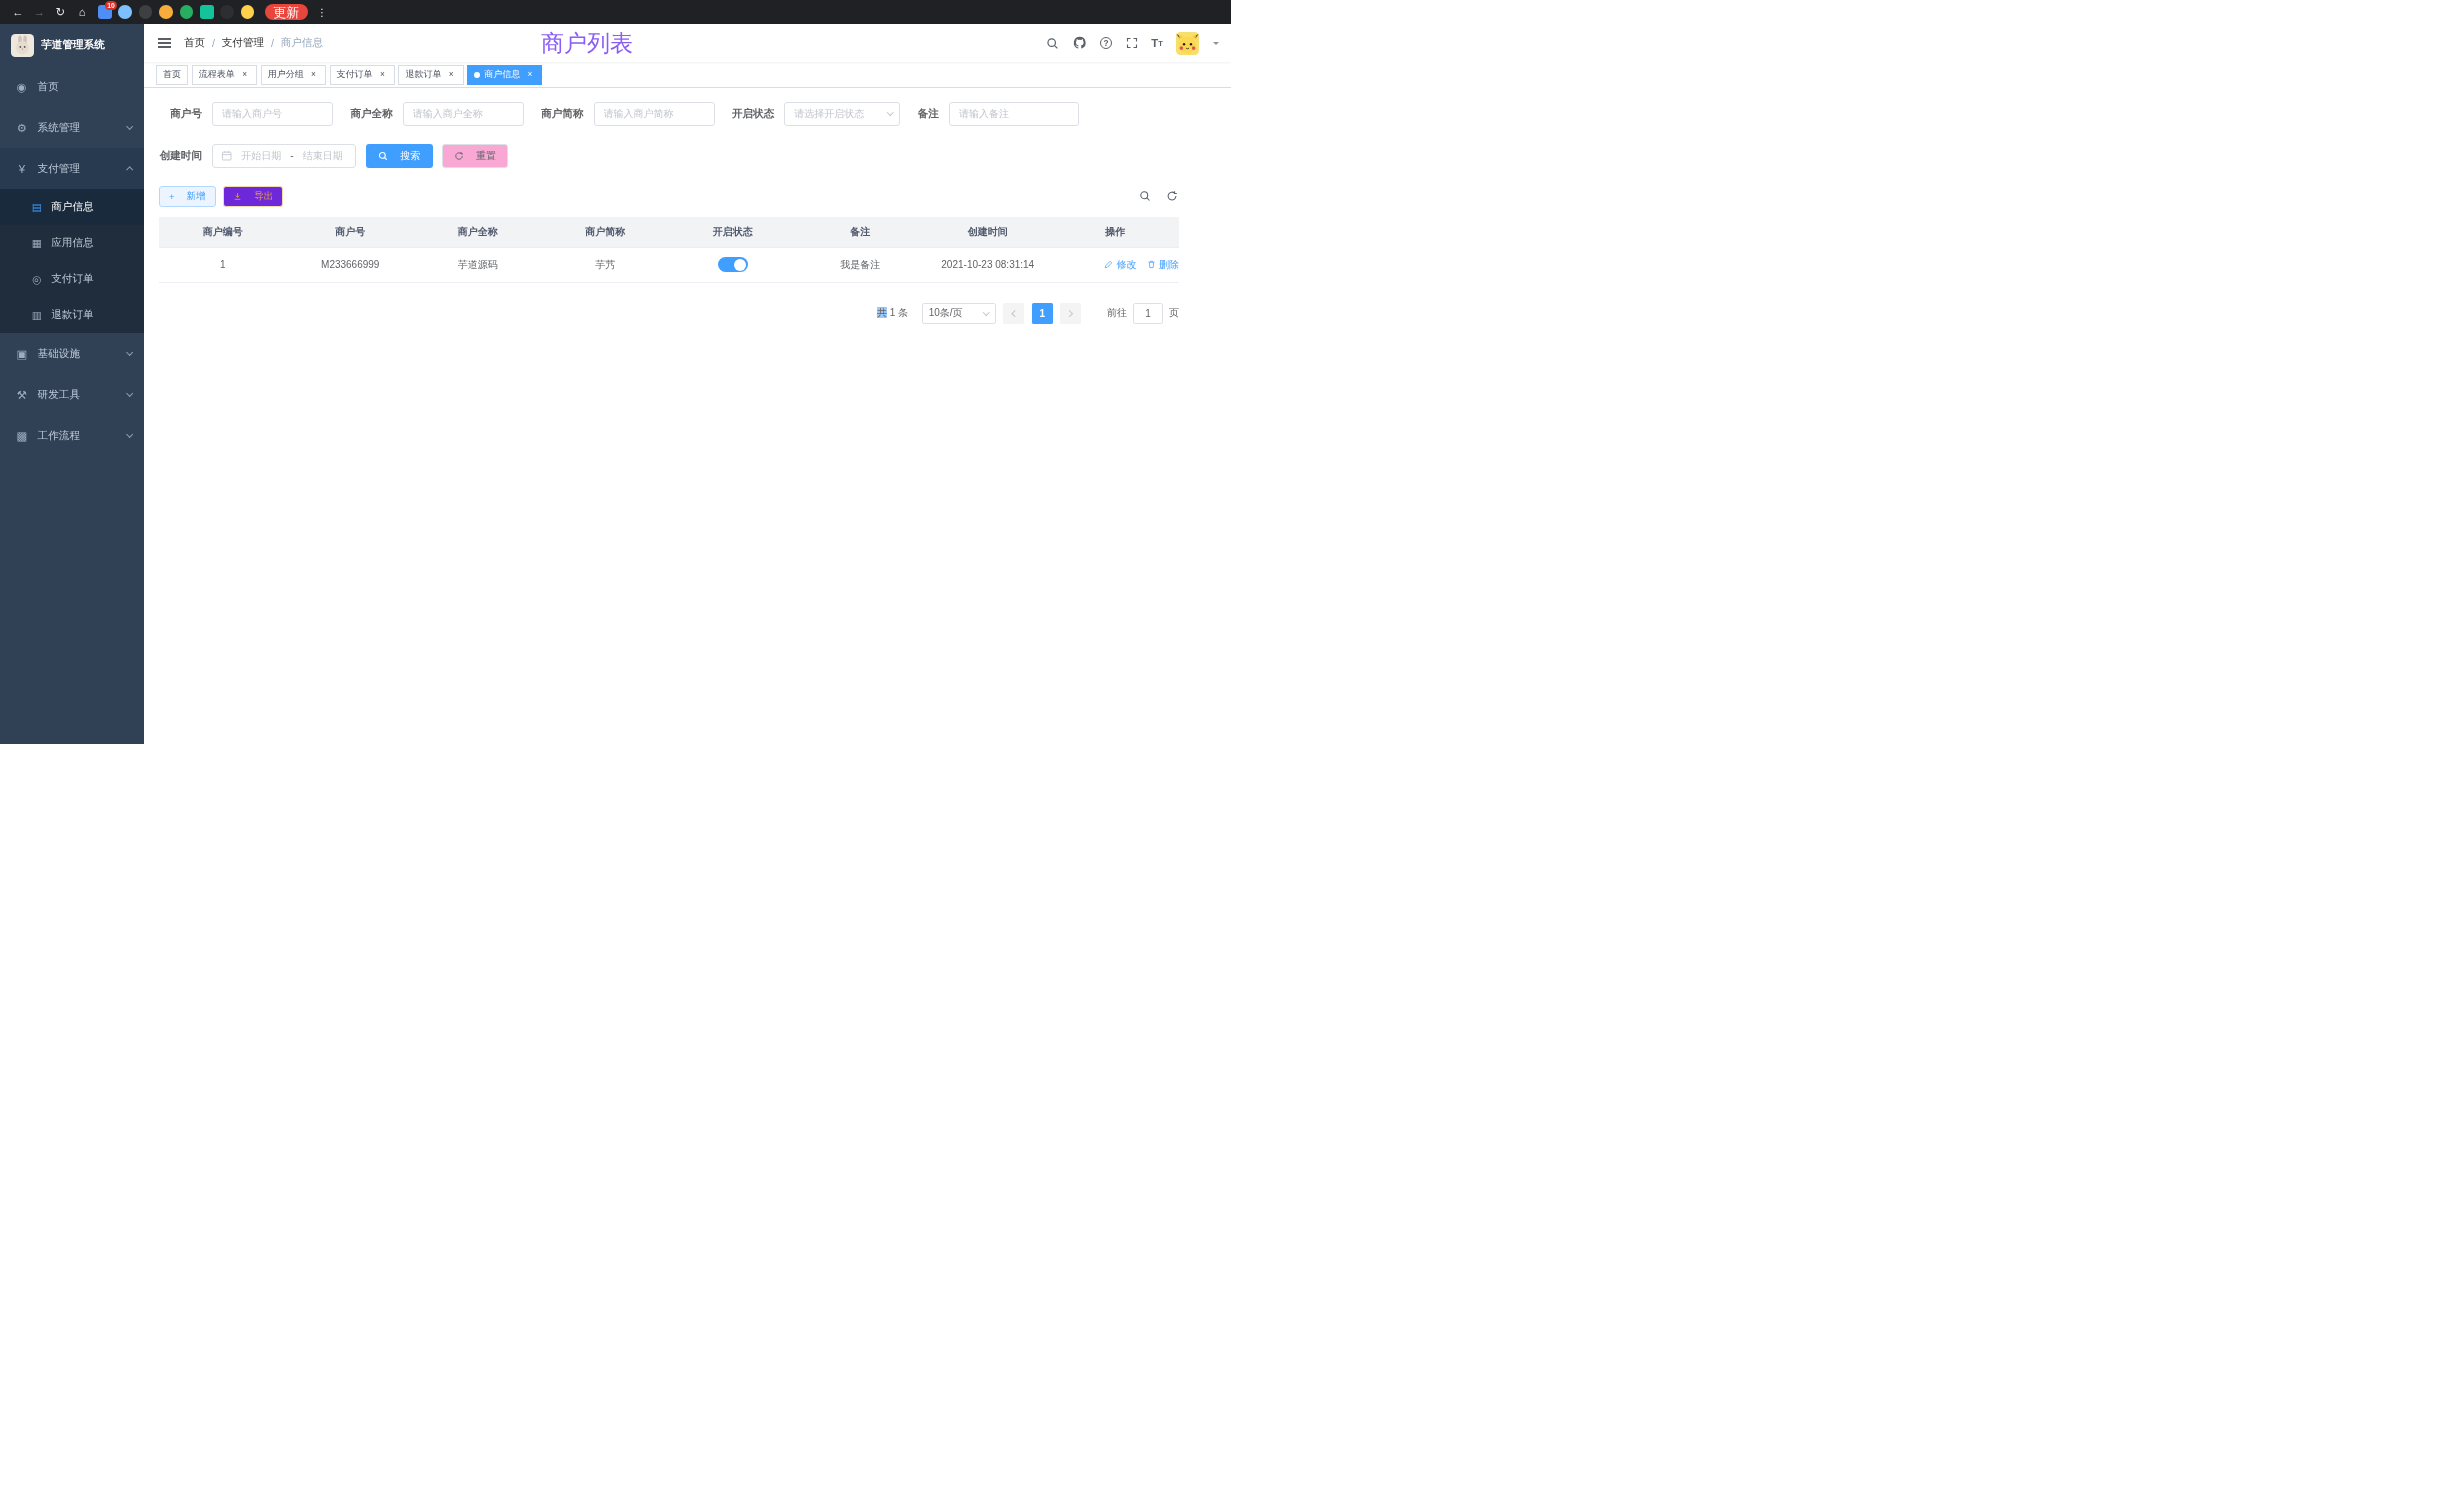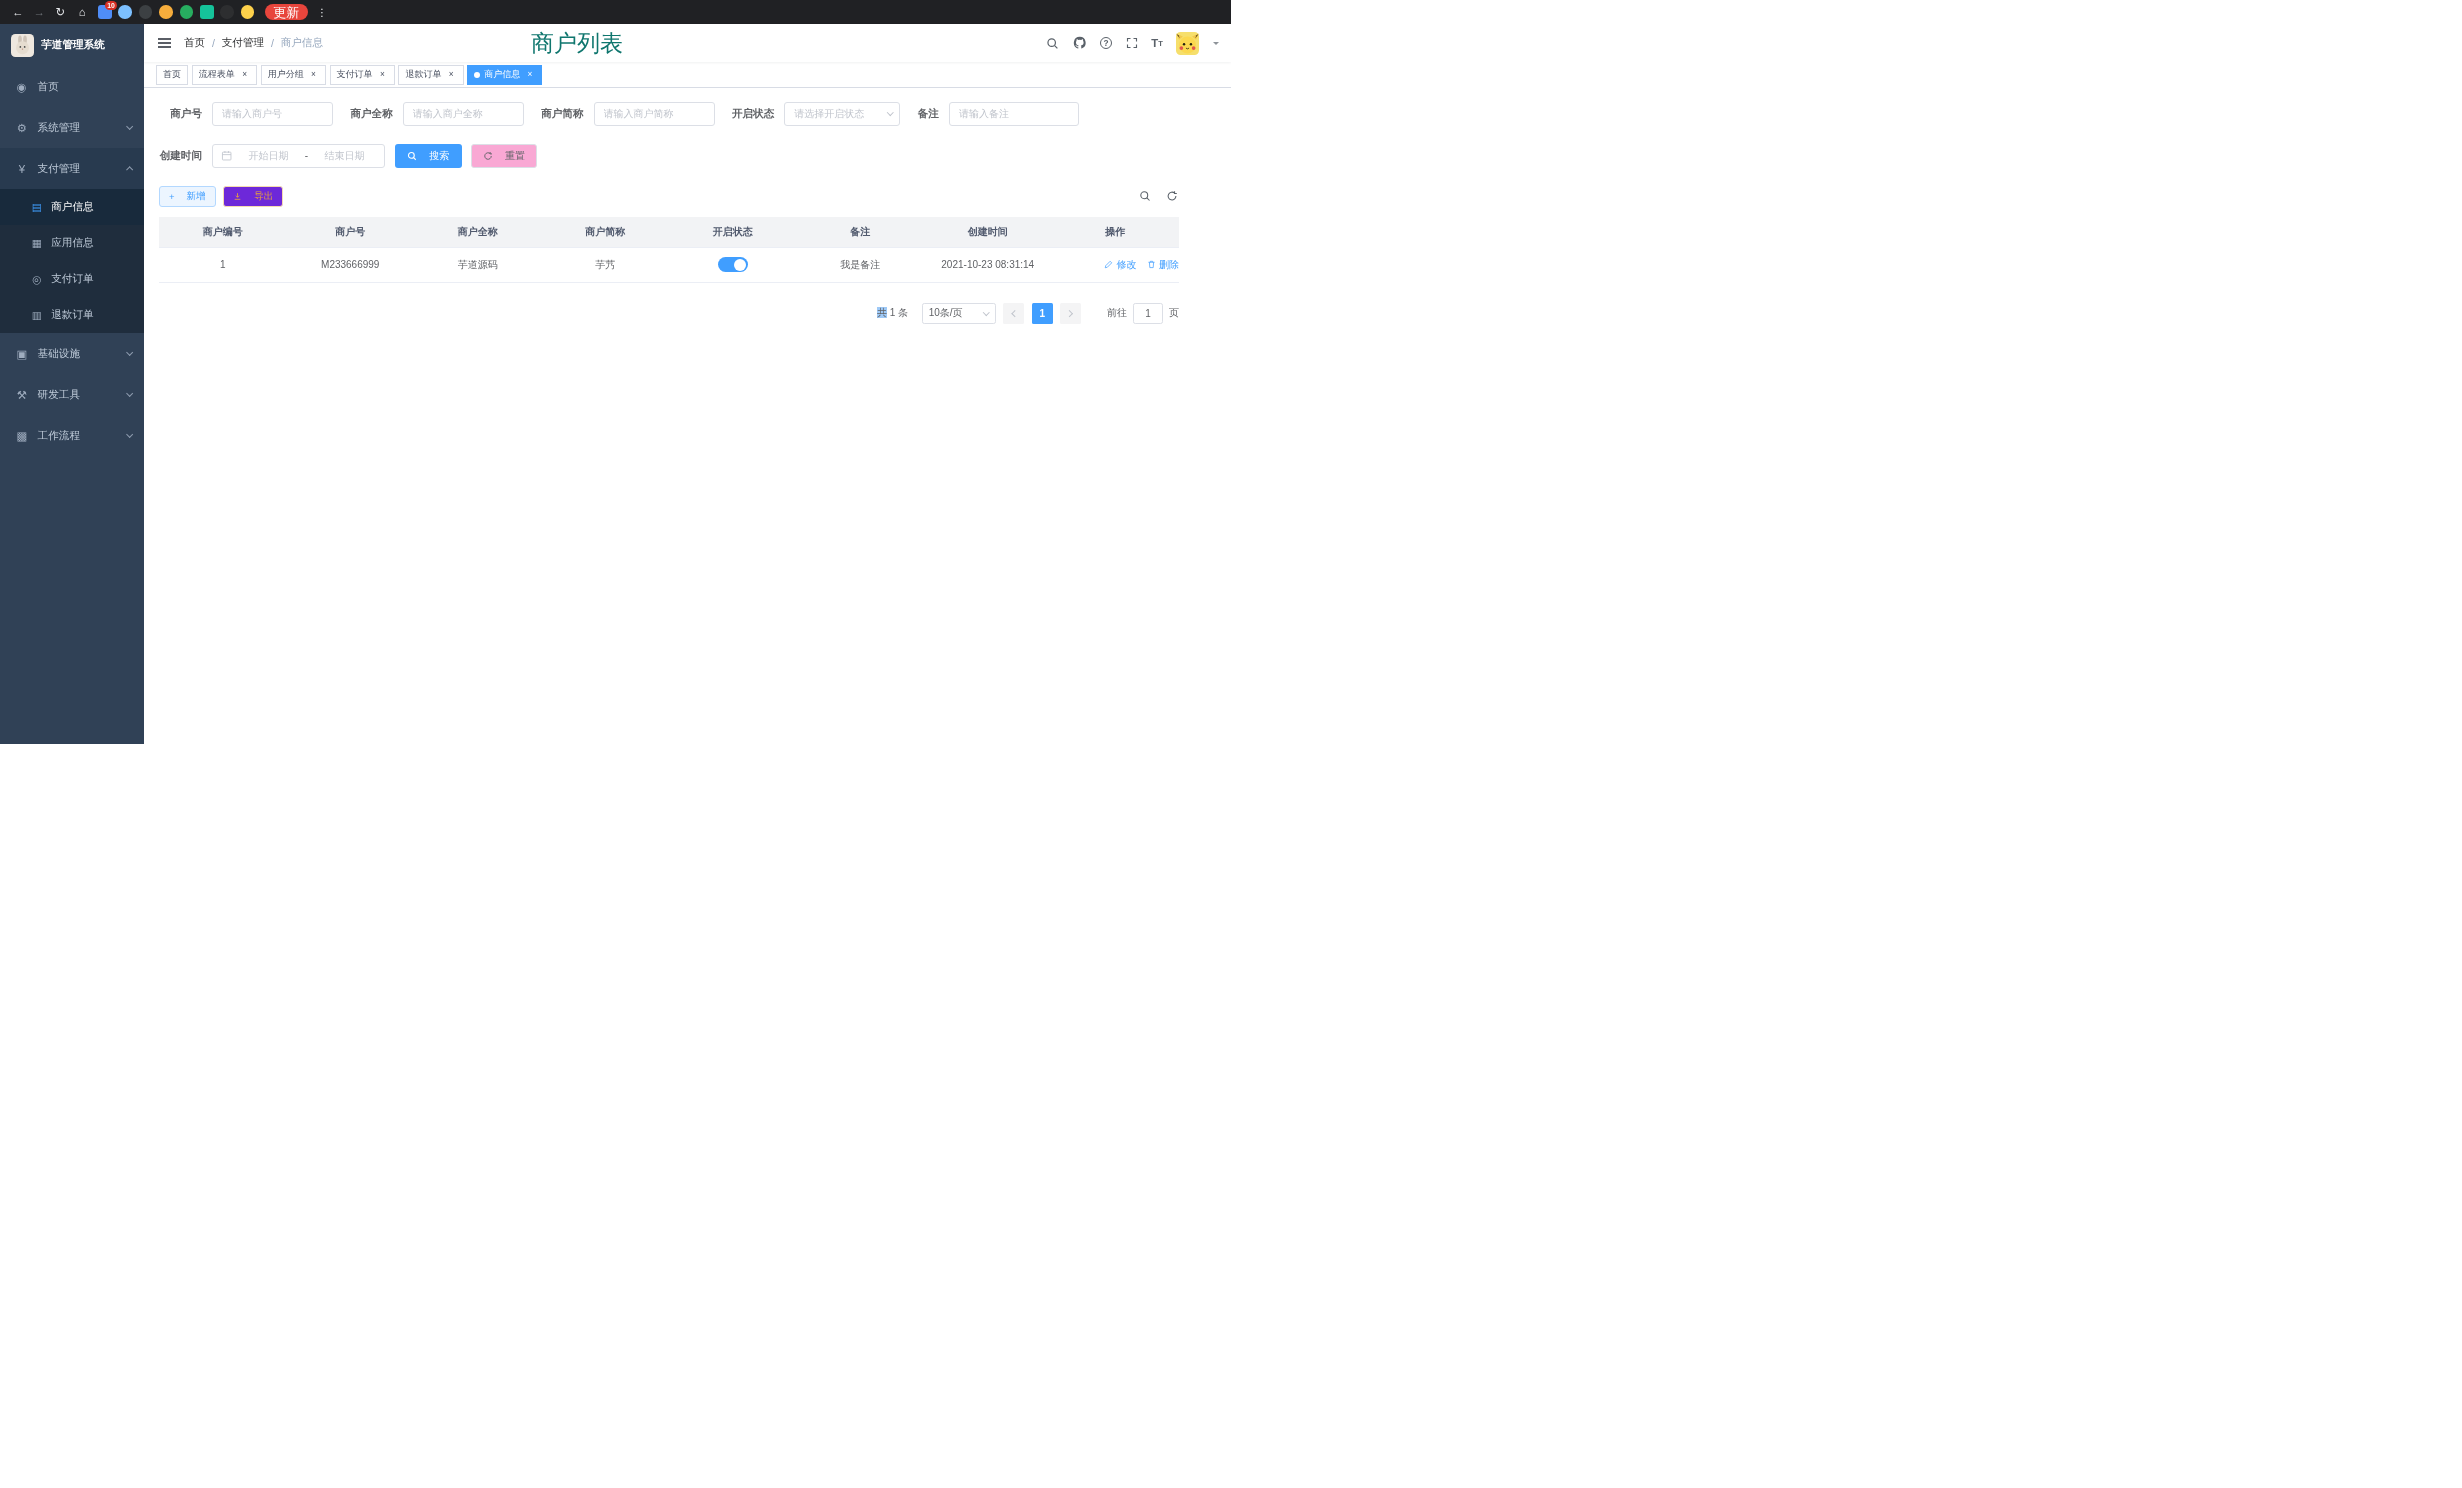--- a/index.html
+++ b/index.html
@@ -48,22 +48,22 @@
   .main{flex:1;display:flex;flex-direction:column;background:#fff;min-width:0}
 
   
   .navbar{height:38px;display:flex;align-items:center;padding:0 12px;position:relative;
     box-shadow:0 0.8px 3px rgba(0,21,41,.08);background:#fff;z-index:3}
   .hamb{display:flex;flex-direction:column;gap:2.3px;cursor:pointer;padding:3px 1.5px}
   .hamb i{display:block;width:13px;height:1.5px;background:#5a5e66}
   .crumbs{margin-left:12px;font-size:10.6px;color:#303133;display:flex;align-items:center}
   .crumb-sep{color:#97a8be;margin:0 6.8px}
   .crumb-last{color:#97a8be}
-  .annotation{position:absolute;left:433px;top:50%;transform:translate(-50%,-50%);
-    color:#0f766e;font-size:23px;font-weight:500;white-space:nowrap;pointer-events:none}
+  .annotation{position:absolute;left:443px;top:50%;transform:translate(-50%,-50%);
+    color:#8b5cf6;font-size:23px;font-weight:500;white-space:nowrap;pointer-events:none}
   .nav-right{margin-left:auto;display:flex;align-items:center;gap:13.6px;color:#5a6169}
   .nicon{display:flex;align-items:center;justify-content:center;cursor:pointer}
   .qmark{width:12px;height:12px;border:1.1px solid #5a6169;border-radius:50%;font-size:8.3px;font-weight:bold;
     display:flex;align-items:center;justify-content:center}
   .tsize{font-weight:bold;font-size:11.4px}
   .tsize small{font-size:7.6px}
   .avatar{width:23px;height:23px;border-radius:4.5px;overflow:hidden;cursor:pointer}
   .caret{width:0;height:0;border-left:3px solid transparent;border-right:3px solid transparent;
     border-top:3.8px solid #8e9399;cursor:pointer}
 
@@ -82,21 +82,21 @@
   .fgroup{display:flex;align-items:center}
   .flabel{color:#606266;font-weight:600;margin-right:10px;white-space:nowrap}
   .flabel.w60{min-width:43px;text-align:right}
   .inp{height:24px;border:0.8px solid #dcdfe6;border-radius:3px;padding:0 9px;font-size:10px;color:#606266;
     background:#fff;outline:none;width:121px}
   .inp::placeholder{color:#c0c4cc}
   .selwrap{position:relative;display:inline-flex;align-items:center}
   .selwrap .inp{width:116px;padding-right:21px}
   .sel-arrow{position:absolute;right:8.3px;width:4.5px;height:4.5px;border-right:1px solid #c0c4cc;
     border-bottom:1px solid #c0c4cc;transform:rotate(45deg);margin-top:-2.3px;pointer-events:none}
-  .daterange{width:173px;height:24px;border:0.8px solid #dcdfe6;border-radius:3px;display:flex;align-items:center;
+  .daterange{width:144px;height:24px;border:0.8px solid #dcdfe6;border-radius:3px;display:flex;align-items:center;
     padding:0 7.6px;gap:4.5px;color:#c0c4cc;font-size:10px;background:#fff;cursor:pointer}
   .daterange .ph{flex:1;text-align:center}
   .daterange .sep{color:#606266}
   .btn{height:24px;border-radius:3px;font-size:10px;display:inline-flex;align-items:center;gap:12px;
     padding:0 11.4px;border:0.8px solid transparent;cursor:pointer;white-space:nowrap}
   .btn.primary{background:#409eff;color:#fff}
   .btn.default{background:#f9a8d4;border-color:#dcdfe6;color:#606266}
   .btn.sm{height:21px;padding:0 9px;font-size:9.5px}
   .btn.plain-primary{background:#ecf5ff;border-color:#b3d8ff;color:#409eff}
   .btn.plain-warning{background:#6d28d9;border-color:#f5dab1;color:#e6a23c}

